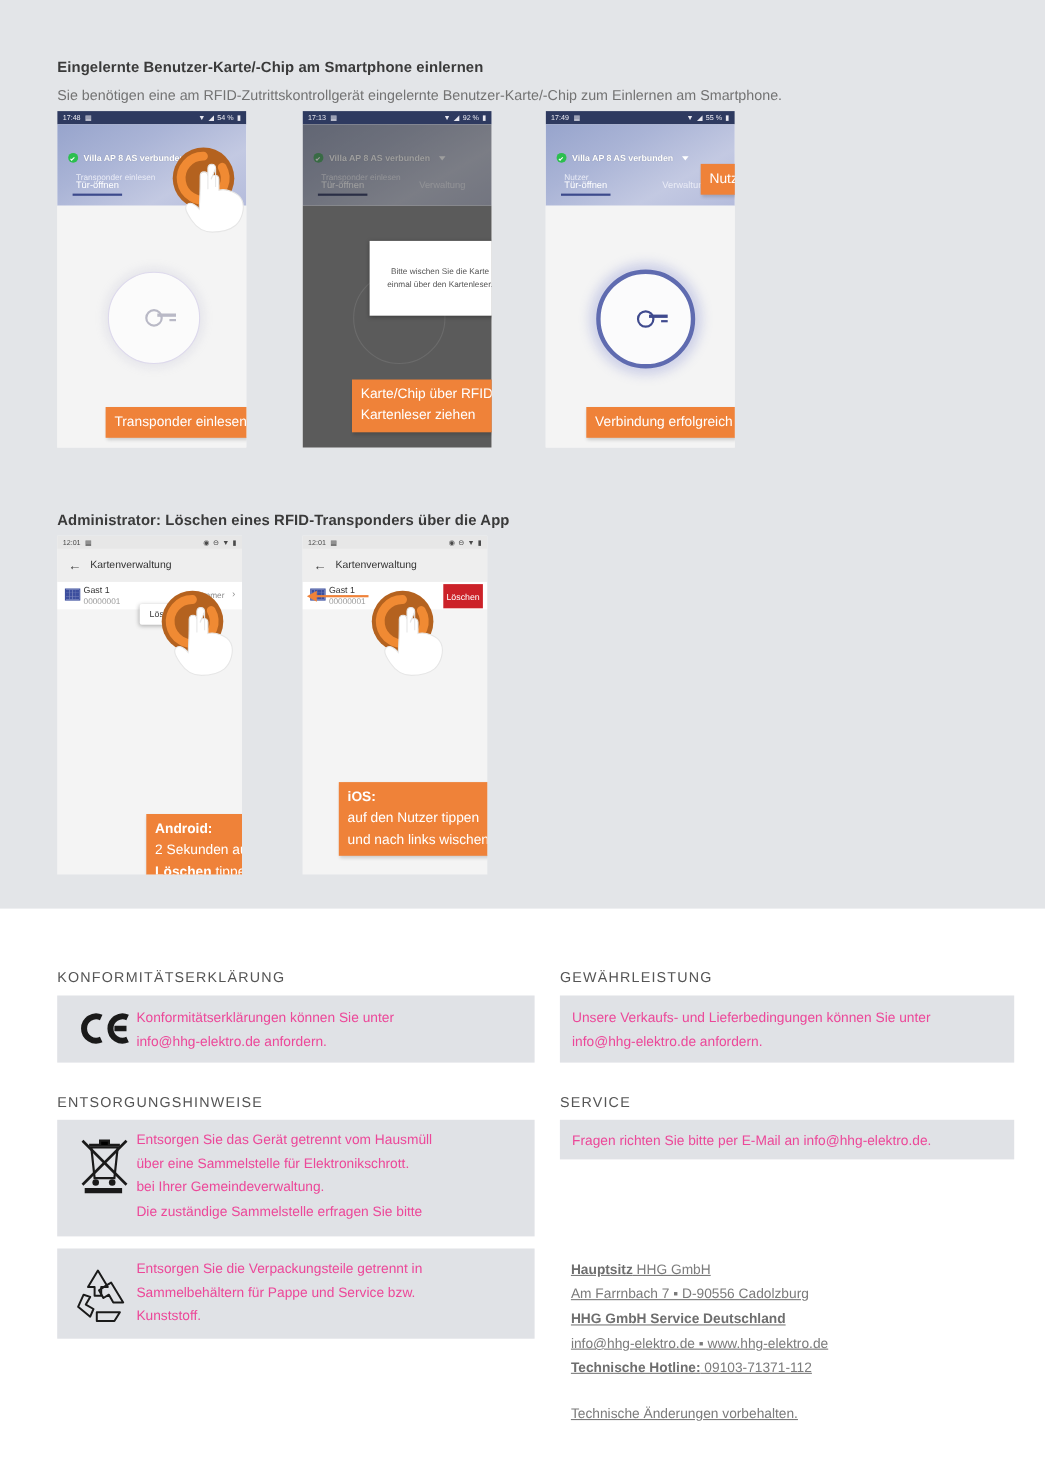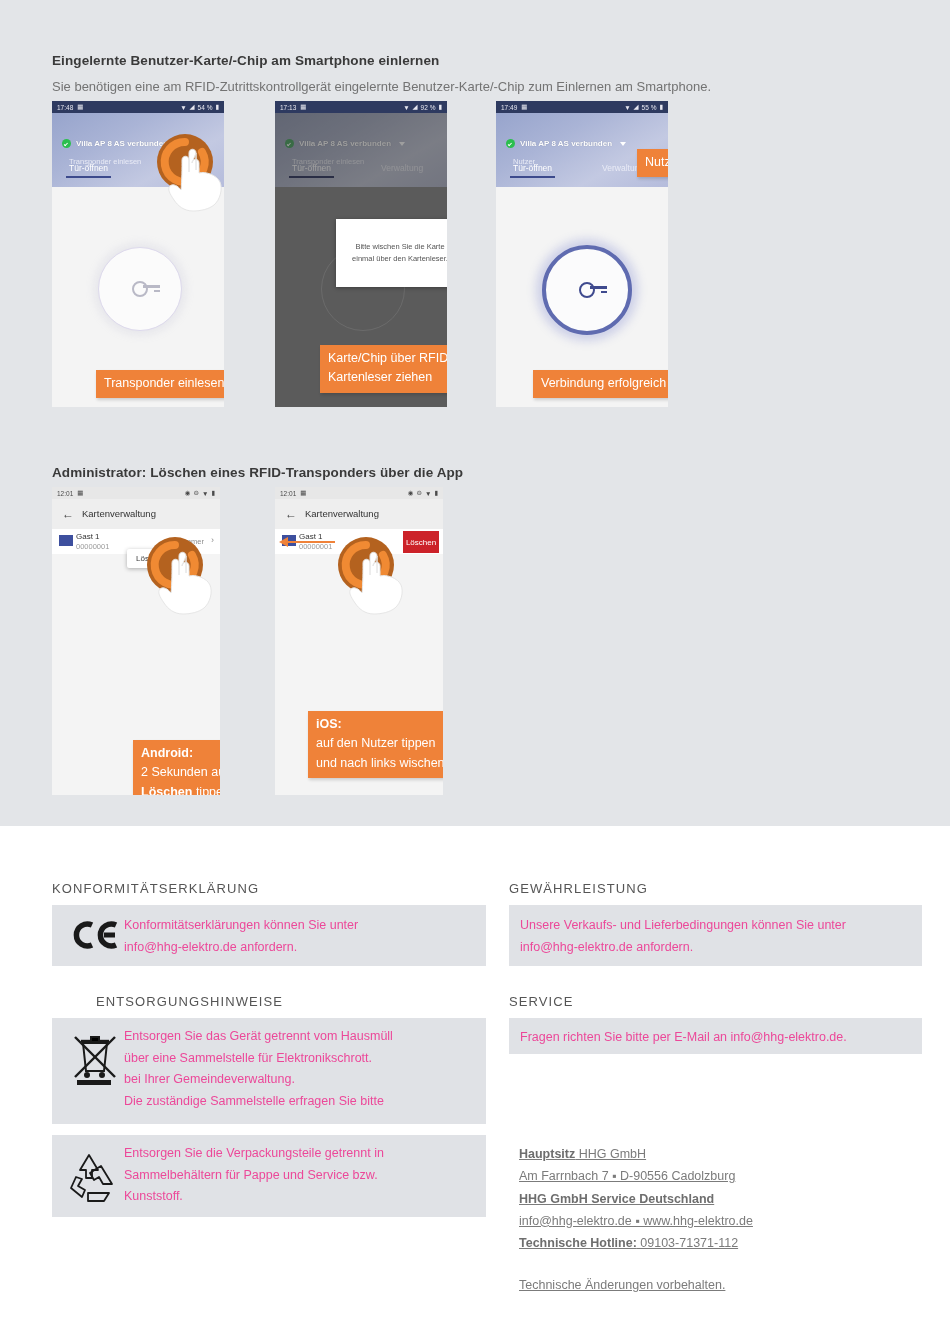--- a/index.html
+++ b/index.html
@@ -423,21 +423,21 @@
     <div>info@hhg-elektro.de anfordern.</div>
   </div>
 
   <div class="info-head" style="left:509px;top:881px;">GEWÄHRLEISTUNG</div>
   <div class="info-box" style="left:509px;top:905px;width:413px;height:61px;"></div>
   <div class="info-text" style="left:520px;top:915px;width:400px;">
     <div>Unsere Verkaufs- und Lieferbedingungen können Sie unter</div>
     <div>info@hhg-elektro.de anfordern.</div>
   </div>
 
-  <div class="info-head" style="left:52px;top:994px;margin-left:44px;">ENTSORGUNGSHINWEISE</div>
+  <div class="info-head" style="left:52px;top:994px;">ENTSORGUNGSHINWEISE</div>
   <div class="info-box" style="left:52px;top:1018px;width:434px;height:106px;"></div>
   <svg style="position:absolute;left:73px;top:1031px;width:44px;height:54px;" viewBox="0 0 44 54">
     <path d="M10 12 h24 l-3 28 h-18 z" stroke="#1a1a1a" stroke-width="2" fill="none"></path>
     <path d="M8 10 h28" stroke="#1a1a1a" stroke-width="2.4"></path>
     <path d="M18 10 v-4 h8 v4" stroke="#1a1a1a" stroke-width="2"></path>
     <circle cx="14" cy="44" r="3" fill="#1a1a1a"></circle>
     <circle cx="29" cy="44" r="3" fill="#1a1a1a"></circle>
     <path d="M2 6 L42 46" stroke="#1a1a1a" stroke-width="2.4"></path>
     <path d="M42 6 L2 46" stroke="#1a1a1a" stroke-width="2.4"></path>
     <rect x="4" y="49" width="34" height="5" fill="#1a1a1a"></rect>

